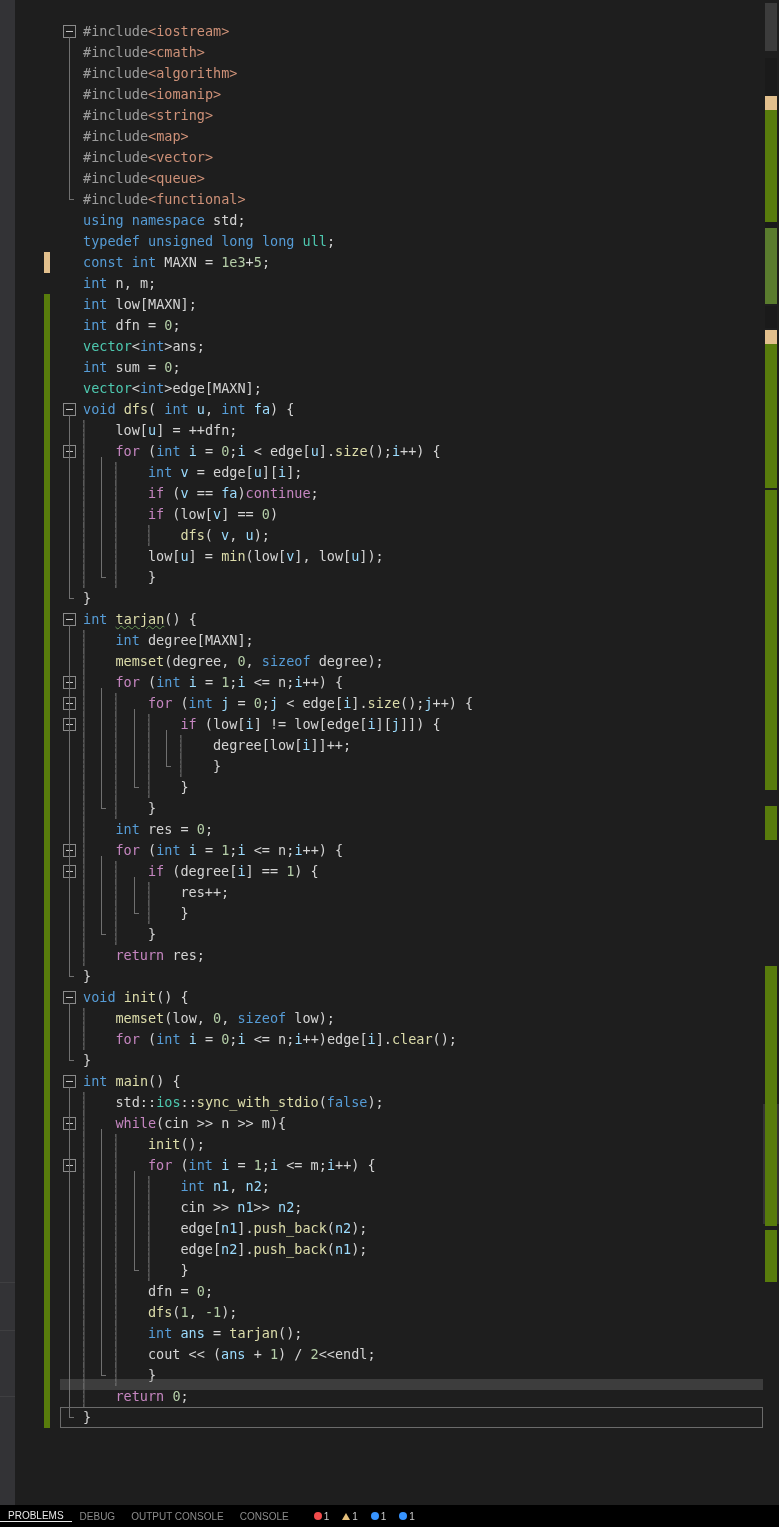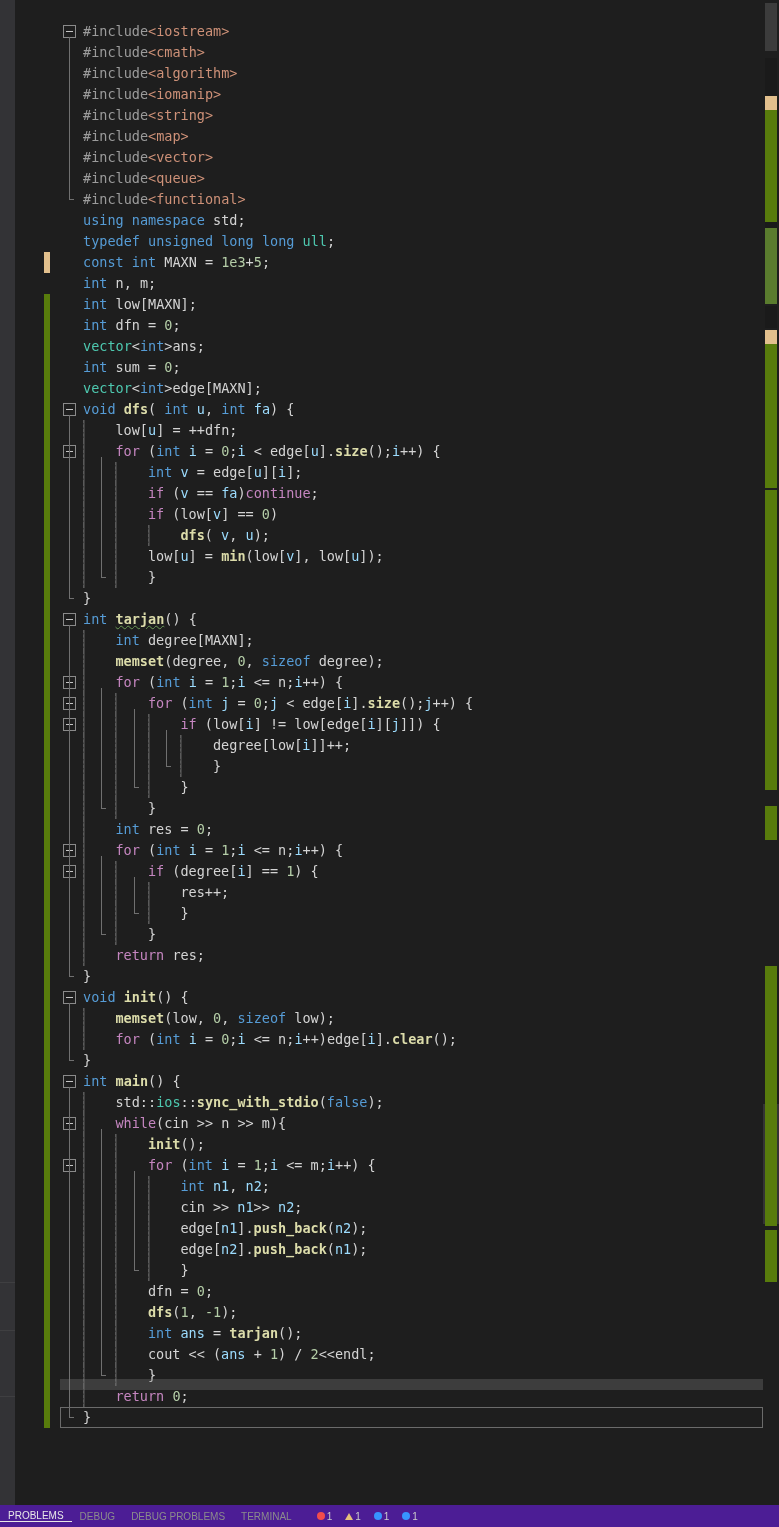--- a/index.html
+++ b/index.html
@@ -56,21 +56,21 @@
 
   
   .ig{position:absolute;width:1px;background:#404040;border-left:1px dashed #5a5a5a;}
 
   
   .kw   {color:#569cd6;}   
   .kw2  {color:#c586c0;}   
   .pre  {color:#9b9b9b;}   
   .inc  {color:#ce9178;}   
   .typ  {color:#4ec9b0;}   
-  .fn   {color:#dcdcaa;font-weight:bold;}   
+  .fn   {color:#dcdcaa;}   
   .var  {color:#9cdcfe;}   
   .num  {color:#b5cea8;}   
   .pl   {color:#d4d4d4;}   
   .cnst {color:#d4d4d4;}
   .ns   {color:#d4d4d4;}
   .squig{
     text-decoration-line:underline;text-decoration-style:wavy;
     text-decoration-color:#6a9955;text-decoration-thickness:1px;
   }
 
@@ -78,21 +78,21 @@
   #curline{
     position:absolute;left:45px;right:0;height:21px;
     border:1px solid #6b6b6b;box-sizing:border-box;
   }
 
   
   #hscroll{position:absolute;left:45px;bottom:0;height:11px;background:transparent;}
   #hthumb{position:absolute;left:0;top:0;height:11px;background:rgba(121,121,121,0.35);}
 
   
-  #panel{position:absolute;left:0;top:1505px;width:779px;height:22px;background:#4c1d95;}
+  #panel{position:absolute;left:0;top:1505px;width:779px;height:22px;background:#000000;}
   #panel-tabs{position:absolute;left:0;top:0;height:22px;display:flex;align-items:center;
               font-family:"Liberation Sans",sans-serif;font-size:10px;color:#8c8c8c;}
   .ptab{padding:0 8px;white-space:nowrap;}
   .ptab.active{color:#e7e7e7;border-bottom:1px solid #e7e7e7;}
   .badge{display:inline-flex;align-items:center;gap:2px;margin-left:3px;}
   .dot{display:inline-block;width:8px;height:8px;border-radius:50%;}
   .dot.err{background:#f14c4c;}
   .tri{width:0;height:0;border-left:4px solid transparent;border-right:4px solid transparent;
        border-bottom:7px solid #e5c07b;display:inline-block;}
   .info{display:inline-block;width:8px;height:8px;border-radius:50%;background:#3794ff;}
@@ -190,22 +190,22 @@
       <div class="ov-mark" style="top: 490px; height: 300px; background: rgb(88, 124, 12);"></div>
       <div class="ov-mark" style="top: 806px; height: 34px; background: rgb(88, 124, 12);"></div>
       <div class="ov-mark" style="top: 966px; height: 260px; background: rgb(88, 124, 12);"></div>
       <div class="ov-mark" style="top: 1230px; height: 52px; background: rgb(88, 124, 12);"></div>
     </div>
 
   <div id="panel">
     <div id="panel-tabs">
         <div class="ptab active">PROBLEMS</div>
         <div class="ptab">DEBUG</div>
-        <div class="ptab">DEBUG PROBLEMS</div>
-        <div class="ptab">TERMINAL</div>
+        <div class="ptab">OUTPUT CONSOLE</div>
+        <div class="ptab">CONSOLE</div>
         <div style="display: flex; gap: 10px; margin-left: 14px;">
           <span class="badge">
             <span class="dot err"></span>
             <span class="cnt">1</span>
           </span>
           <span class="badge">
             <span class="tri"></span>
             <span class="cnt">1</span>
           </span>
           <span class="badge">

